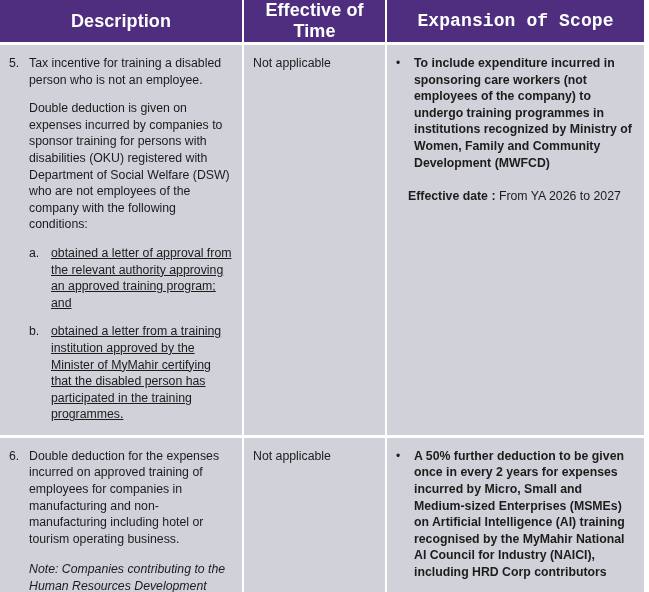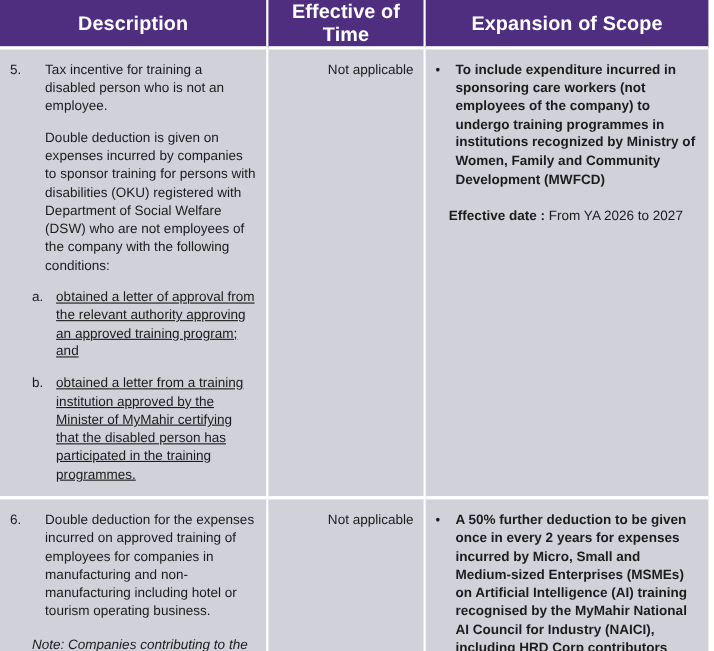--- a/index.html
+++ b/index.html
@@ -34,21 +34,21 @@
     color: #ffffff;
     font-size: 18px;
     font-weight: bold;
     text-align: center;
     vertical-align: middle;
     height: 33px;
     padding: 0 3px;
     border-right: 2px solid #ffffff;
     letter-spacing: 0.1px;
   }
-  thead th:last-child { border-right: none; }
+  thead th:last-child { border-right: none; font-family: Liberation Mono, monospace; }
 
   
   col.c-desc  { width: 243px; }
   col.c-ext   { width: 143px; }
   col.c-scope { width: 258px; }
 
   
   tbody td {
     background: #d1d1d9;
     color: #1c1c1c;
@@ -67,21 +67,21 @@
     display: flex;
     align-items: flex-start;
   }
   .numitem .marker {
     flex: 0 0 auto;
     width: 20px;
     text-align: left;
   }
   .numitem .body { flex: 1 1 auto; }
 
-  .para { margin: 0 0 12px 12px; }
+  .para { margin: 0 0 12px 0; }
   .para:last-child { margin-bottom: 0; }
   .para.tight { margin-bottom: 0; }
 
   
   .sublist {
     margin: 0;
     padding: 0;
   }
   .subitem {
     display: flex;
@@ -95,21 +95,21 @@
   .subitem .body { flex: 1 1 auto; text-decoration: underline; }
 
   .note {
     font-style: italic;
     margin: 0;
   }
   .note-block { margin-top: 14px; }
 
   
   .center-text {
-    text-align: right;
+    text-align: left;
     margin: 0;
   }
 
   
   .bullet-row {
     display: flex;
     align-items: flex-start;
   }
   .bullet-row .bullet {
     flex: 0 0 auto;

